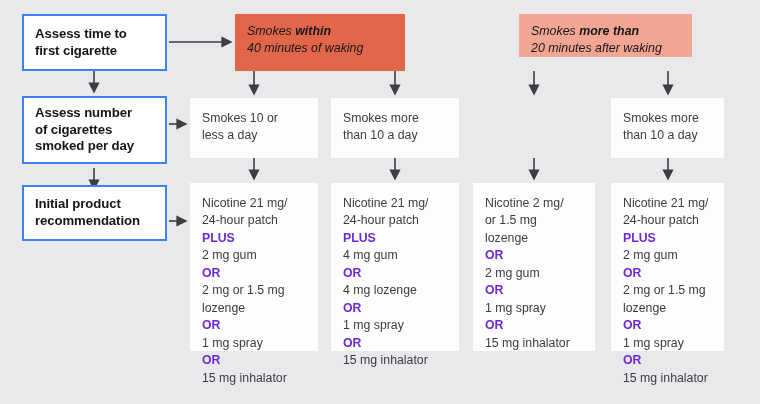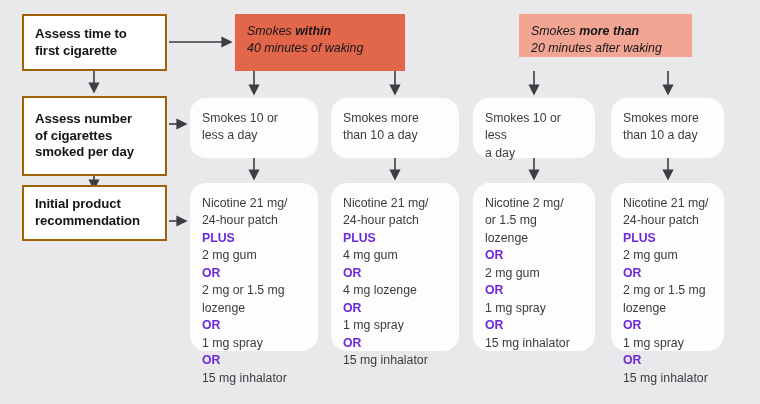--- a/index.html
+++ b/index.html
@@ -8,34 +8,34 @@
     font-family: "Liberation Sans", sans-serif;
     background: #e9e9eb;
     overflow: hidden;
   }
   #canvas { position: relative; width: 760px; height: 404px; background: #e9e9eb; }
 
   
   .label-box {
     position: absolute;
     background: #ffffff;
-    border: 2px solid #a16207;
+    border: 2px solid #3b82f6;
     display: flex; align-items: center;
     padding: 0 11px;
   }
   .label-box .txt {
     font-size: 13.2px;
     font-weight: bold;
     color: #16161a;
     line-height: 1.28;
     letter-spacing: -0.1px;
   }
 
   #label-assess-time   { left: 22px;  top: 14px;  width: 145px; height: 57px; }
-  #label-assess-number { left: 22px;  top: 96px;  width: 145px; height: 80px; }
+  #label-assess-number { left: 22px;  top: 96px;  width: 145px; height: 68px; }
   #label-initial-prod  { left: 22px;  top: 185px; width: 145px; height: 56px; }
 
   
   .header-box {
     position: absolute;
     padding: 9px 12px 0 12px;
     font-style: italic;
   }
   .header-box .txt {
     font-size: 12.4px;
@@ -44,21 +44,20 @@
   }
   .header-box b { font-weight: bold; }
   #header-within  { left: 235px; top: 14px; width: 170px; height: 57px; background: #e2664a; }
   #header-morethan{ left: 519px; top: 14px; width: 173px; height: 43px; background: #f2a593; }
 
   
   .content-box {
     position: absolute;
     background: #fdfdfd;
     padding: 12px 12px 0 12px;
-    border-radius: 16px;
   }
   .content-box .txt {
     font-size: 12.3px;
     color: #3c3c41;
     line-height: 1.42;
   }
   .content-box .txt b { font-weight: bold; color: #6d28d9; }
 
   
   .col1 { left: 190px; width: 128px; }
@@ -126,23 +125,20 @@
       <span>20 minutes after waking</span>
     </div>
   </div>
 
   <div class="content-box col1 row-mid">
     <div class="txt">Smokes 10 or<br>less a day</div>
   </div>
   <div class="content-box col2 row-mid">
     <div class="txt">Smokes more<br>than 10 a day</div>
   </div>
-  <div class="content-box col3 row-mid">
-    <div class="txt">Smokes 10 or less<br>a day</div>
-  </div>
   <div class="content-box col4 row-mid">
     <div class="txt">Smokes more<br>than 10 a day</div>
   </div>
 
   <div class="content-box col1 row-bottom">
     <div class="txt">Nicotine 21 mg/<br>24-hour patch<br><b>PLUS</b><br>2 mg gum<br><b>OR</b><br>2 mg or 1.5 mg<br>lozenge<br><b>OR</b><br>1 mg spray<br><b>OR</b><br>15 mg inhalator</div>
   </div>
   <div class="content-box col2 row-bottom">
     <div class="txt">Nicotine 21 mg/<br>24-hour patch<br><b>PLUS</b><br>4 mg gum<br><b>OR</b><br>4 mg lozenge<br><b>OR</b><br>1 mg spray<br><b>OR</b><br>15 mg inhalator</div>
   </div>

